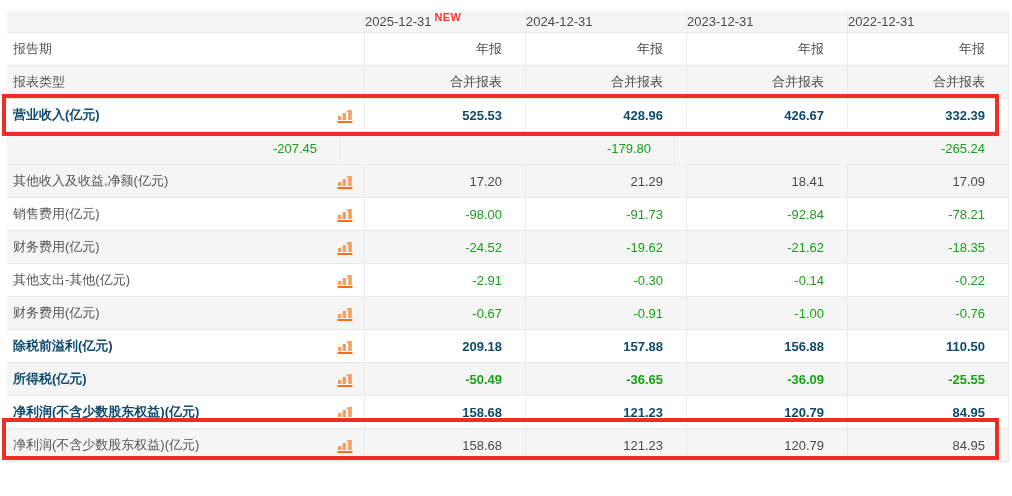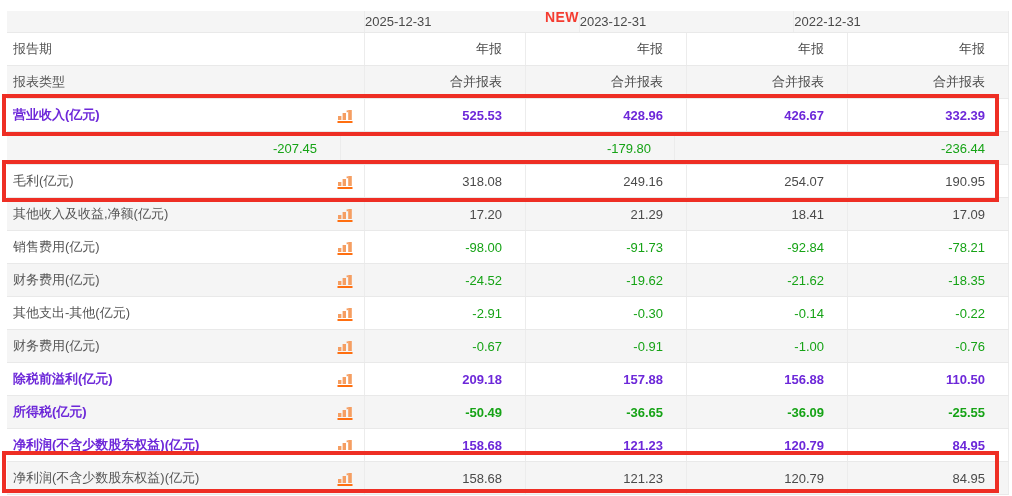--- a/index.html
+++ b/index.html
@@ -10,28 +10,28 @@
     font-size:13px;color:#555;
     -webkit-font-smoothing:antialiased;
   }
   .table{position:absolute;left:7px;top:11px;width:1002px;}
   .hrow{display:flex;height:21px;border-bottom:1px solid #e9e9e9;background:var(--alt-row-bg);}
   .frow{display:flex;height:32px;border-bottom:1px solid #e9e9e9;position:relative;background:#fff;}
   .frow.alt{background:var(--alt-row-bg);}
   .cell{box-sizing:border-box;display:flex;align-items:center;border-right:1px solid #ececec;}
   .lcell{width:358px;flex:none;padding-left:6px;}
   .vcell{flex:1 1 0;justify-content:flex-end;padding-right:23px;}
-  .hcell{justify-content:space-between;padding-right:0;color:#444;}
+  .hcell{justify-content:flex-start;padding-right:0;color:#444;}
   .hcell.lcell{justify-content:flex-start;}
   .label-text{color:#555;}
   .vcell{color:#4a4a4a;}
-  .frow.bold .label-text,.frow.bold .vcell{font-weight:700;color:#6d28d9;}
+  .frow.bold .label-text,.frow.bold .vcell{font-weight:700;color:#0c4a6e;}
   .frow.green .vcell{color:var(--negative-green);}
   .frow.bold.green .vcell{color:var(--negative-green);}
-  .new{font-size:14px;font-weight:700;color:var(--new-badge-red);margin-left:3px;position:relative;top:-5px;letter-spacing:.3px;}
+  .new{font-size:11px;font-weight:700;color:var(--new-badge-red);margin-left:3px;position:relative;top:-5px;letter-spacing:.3px;}
   .icon{margin-left:auto;margin-right:10px;display:flex;align-items:center;cursor:pointer;}
   .icon svg .bar{fill:var(--icon-orange);}
   .icon svg .base{fill:var(--icon-orange-dark);}
   .hlbox{
     position:absolute;left:-5px;right:10px;top:-5px;bottom:-5px;
     border:4px solid var(--highlight-red);
     z-index:3;pointer-events:none;background:transparent;
   }
   .frow:last-child .hlbox{top:-11px;bottom:1px;}
 </style>
@@ -39,20 +39,23 @@
 <body>
 
 <div class="table">
   <div class="hrow">
     <div class="cell lcell hcell"></div>
     <div class="cell vcell hcell">
       <span>2025-12-31</span>
       <span class="new">NEW</span>
     </div>
     <div class="cell vcell hcell">
+      <span>2024-12-31</span>
+    </div>
+    <div class="cell vcell hcell">
       <span>2023-12-31</span>
     </div>
     <div class="cell vcell hcell">
       <span>2022-12-31</span>
     </div>
   </div>
   <div>
       <div class="frow">
     <div class="cell lcell">
       <span class="label-text">报告期</span>
@@ -88,41 +91,22 @@
     </div>
     <div class="cell vcell">525.53</div>
     <div class="cell vcell">428.96</div>
     <div class="cell vcell">426.67</div>
     <div class="cell vcell">332.39</div>
   <div class="hlbox"></div>
       </div>
       <div class="frow alt green">
     <div class="cell vcell">-207.45</div>
     <div class="cell vcell">-179.80</div>
-    <div class="cell vcell">-236.44</div>
-  </div>
-      <div class="frow">
-    <div class="cell lcell">
-      <span class="label-text">毛利(亿元)</span>
-      <span class="icon">
-        <svg width="17" height="15" viewBox="0 0 17 15" aria-hidden="true">
-          <rect class="bar" x="1" y="8" width="3.4" height="4"></rect>
-          <rect class="bar" x="5.6" y="5" width="3.4" height="7"></rect>
-          <rect class="bar" x="9.6" y="2.4" width="1.8" height="1.8"></rect>
-          <rect class="bar" x="11.2" y="2" width="3.6" height="10"></rect>
-          <rect class="base" x="0.5" y="13" width="15" height="2"></rect>
-        </svg>
-      </span>
-    </div>
-    <div class="cell vcell">318.08</div>
-    <div class="cell vcell">249.16</div>
-    <div class="cell vcell">254.07</div>
-    <div class="cell vcell">190.95</div>
-  <div class="hlbox"></div>
-      </div>
+    <div class="cell vcell">-265.24</div>
+  </div>
       <div class="frow alt">
     <div class="cell lcell">
       <span class="label-text">其他收入及收益,净额(亿元)</span>
       <span class="icon">
         <svg width="17" height="15" viewBox="0 0 17 15" aria-hidden="true">
           <rect class="bar" x="1" y="8" width="3.4" height="4"></rect>
           <rect class="bar" x="5.6" y="5" width="3.4" height="7"></rect>
           <rect class="bar" x="9.6" y="2.4" width="1.8" height="1.8"></rect>
           <rect class="bar" x="11.2" y="2" width="3.6" height="10"></rect>
           <rect class="base" x="0.5" y="13" width="15" height="2"></rect>

